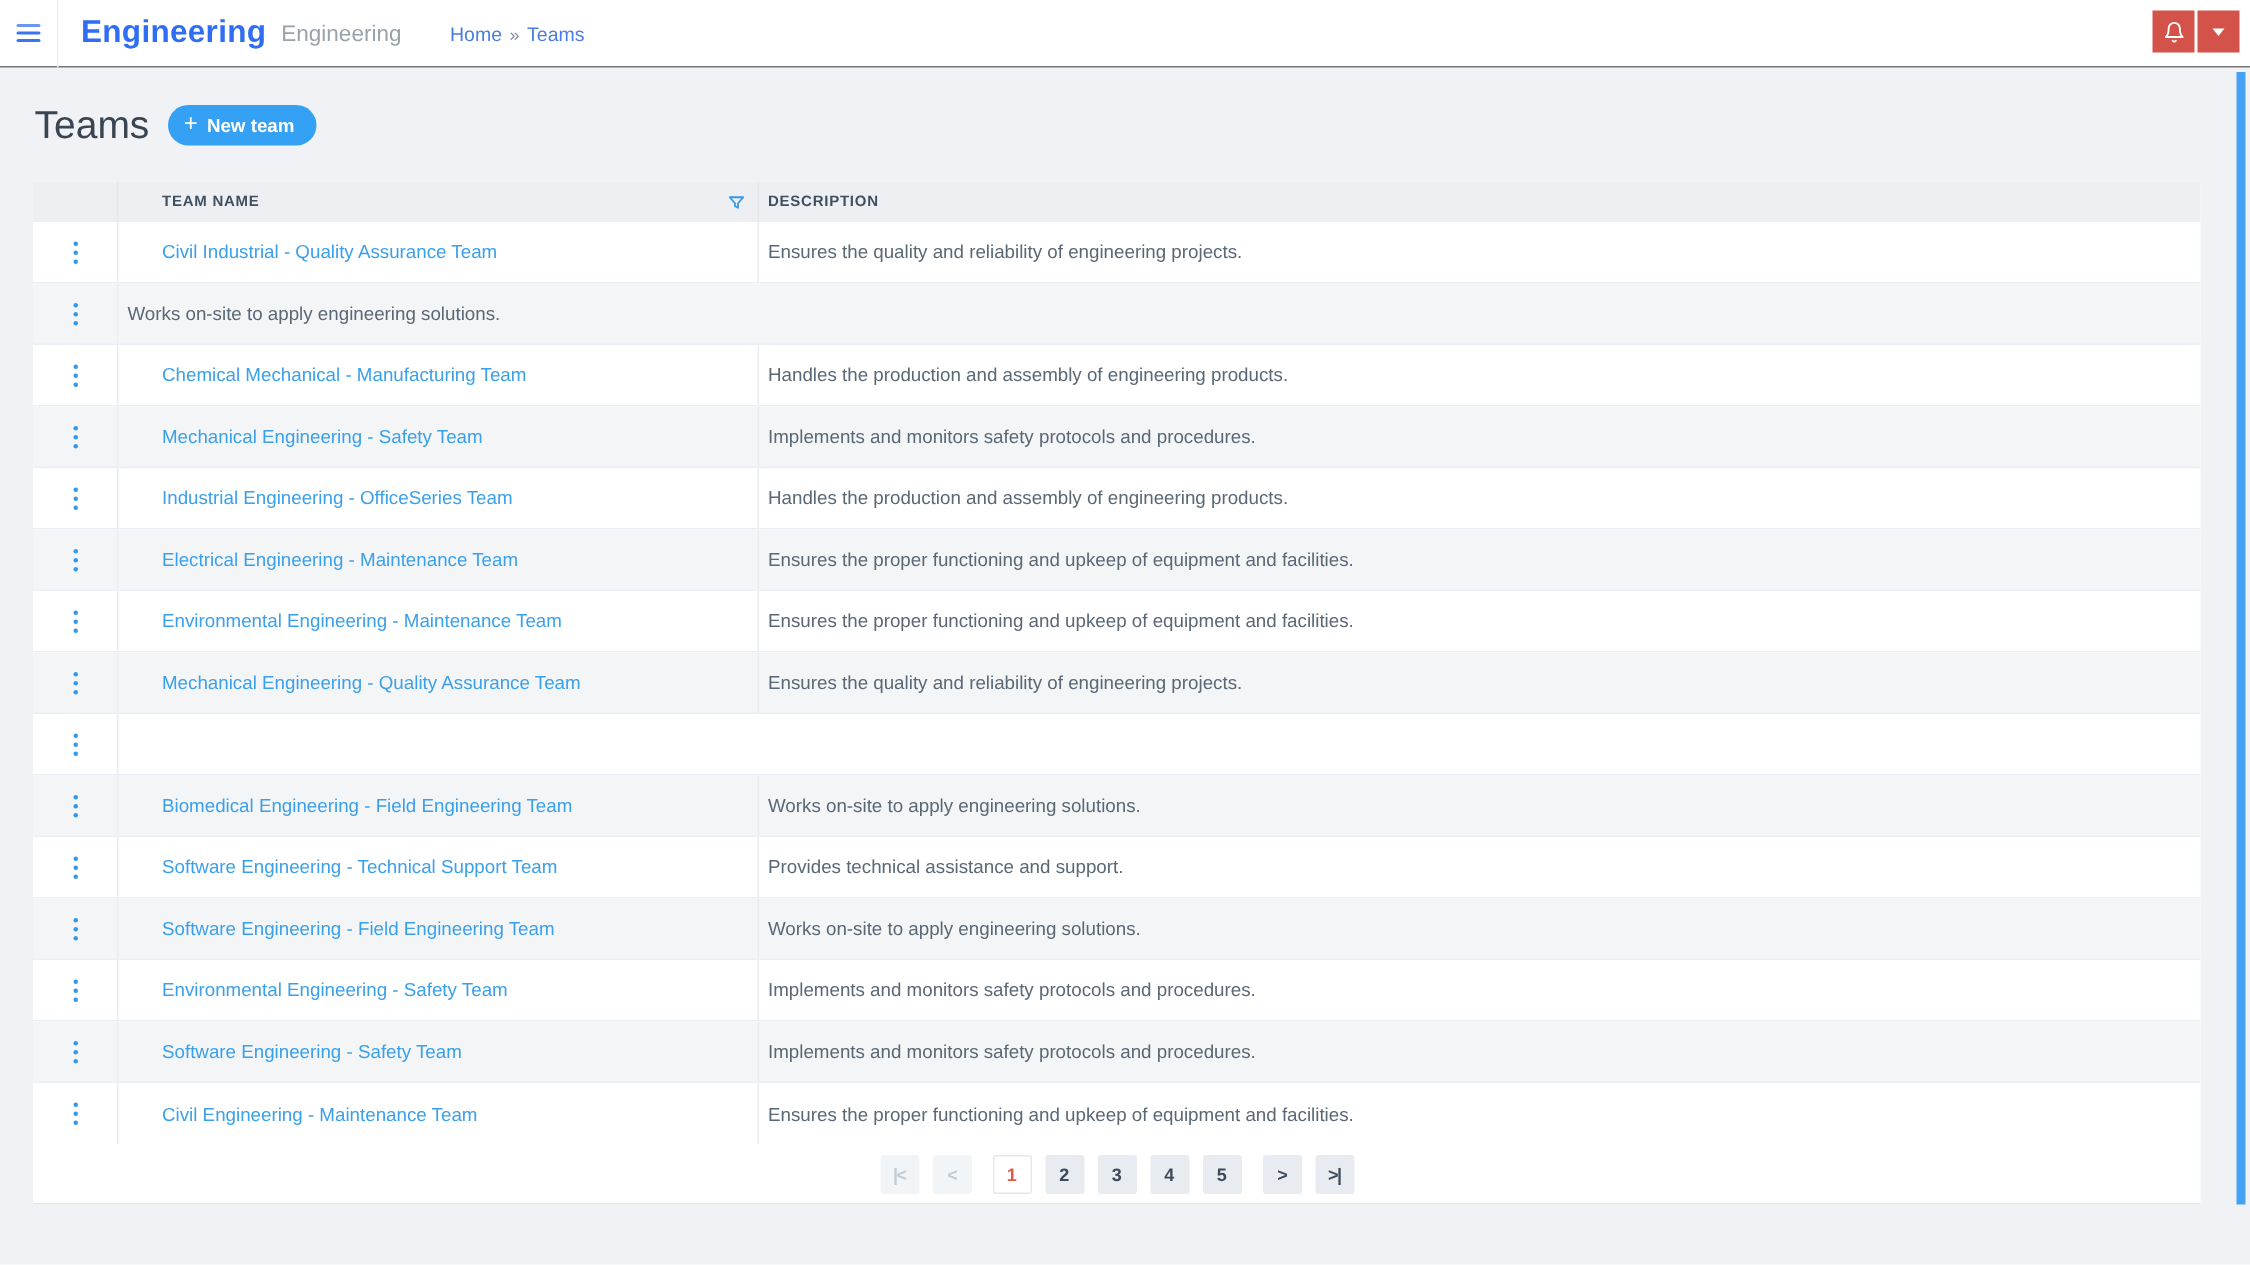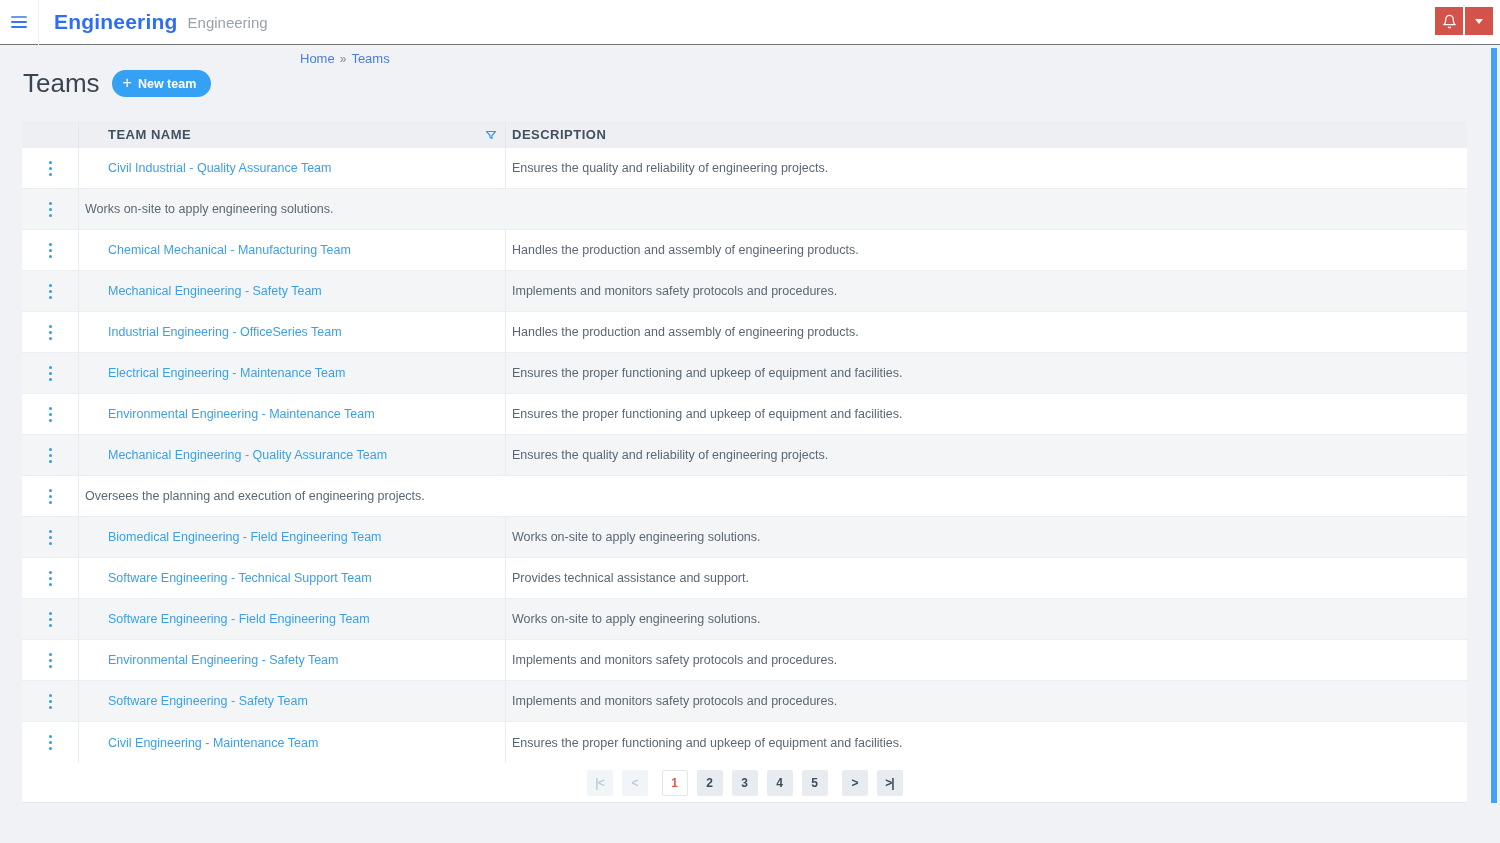--- a/index.html
+++ b/index.html
@@ -22,21 +22,21 @@
   .hamburger {
     width:39px; height:45px; display:flex; flex-direction:column;
     justify-content:center; align-items:center; gap:3px;
     background:none; border:none; cursor:pointer;
     border-right:1px solid #eceef2;
   }
   .hamburger span { display:block; width:16px; height:2px; background:#3b74f2; border-radius:1px; }
   .hamburger span:first-child { opacity:.75; }
   .brand-title { font-size:21px; font-weight:bold; color:#2f6ef2; margin-left:15px; letter-spacing:.2px; text-decoration:none; }
   .brand-sub { font-size:15px; color:#9aa2ab; margin-left:10px; }
-  .breadcrumb { position:absolute; left:300px; top:0; height:45px; display:flex; align-items:center; gap:5px; font-size:13px;margin-top:36px; }
+  .breadcrumb { position:absolute; left:300px; top:0; height:45px; display:flex; align-items:center; gap:5px; font-size:13px; }
   .breadcrumb a { color:#4a7de0; text-decoration:none; }
   .breadcrumb .sep { color:#7e8b99; font-size:12px; }
   .topbar-right { position:absolute; right:7px; top:7px; display:flex; gap:2px; }
   .red-btn {
     width:28px; height:28px; background:#d3524a; border:none; cursor:pointer;
     display:flex; align-items:center; justify-content:center;
   }
   .caret-down { width:0; height:0; border-left:4px solid transparent; border-right:4px solid transparent; border-top:5px solid #ffffff; }
 
   
@@ -49,21 +49,21 @@
     font-family:"Liberation Sans","DejaVu Sans",sans-serif;
   }
   .plus-glyph { font-size:16px; font-weight:normal; line-height:1; margin-top:-1px; }
 
   
   .card {
     position:absolute; left:22px; top:121px; width:1445px; height:682px;
     background:#ffffff; border-bottom:1px solid #e3e7ec;
   }
   .thead { display:flex; height:27px; background:#edeff3; align-items:stretch; }
-  .th { font-size:13px; font-weight:bold; color:#41505f; letter-spacing:.5px; display:flex; align-items:center; }
+  .th { font-size:10px; font-weight:bold; color:#41505f; letter-spacing:.5px; display:flex; align-items:center; }
   .col-actions { width:57px; flex:0 0 57px; border-right:1px solid #e4e8ee; }
   .col-name { width:427px; flex:0 0 427px; border-right:1px solid #e4e8ee; padding-left:29px; position:relative; }
   .col-desc { flex:1; padding-left:6px; }
   .th.col-desc { padding-left:6px; }
   .filter-btn { position:absolute; right:8px; top:50%; transform:translateY(-50%); background:none; border:none; cursor:pointer; display:flex; }
 
   .tbody .trow { display:flex; height:41px; border-bottom:1px solid #eaeff5; }
   .tbody .trow:nth-child(even) { background:#f4f5f7; }
   .tbody .trow:last-child { border-bottom:none; }
   .cell { display:flex; align-items:center; }
@@ -274,23 +274,20 @@
   </div>
 
   <div class="trow">
     <div class="cell cell-actions">
       <button class="kebab" aria-label="row actions">
         <i></i>
             <i></i>
             <i></i>
       </button>
     </div>
-    <div class="cell cell-desc">
-      <span class="desc-text">Oversees the planning and execution of engineering projects.</span>
-    </div>
   </div>
 
   <div class="trow">
     <div class="cell cell-actions">
       <button class="kebab" aria-label="row actions">
         <i></i>
             <i></i>
             <i></i>
       </button>
     </div>

